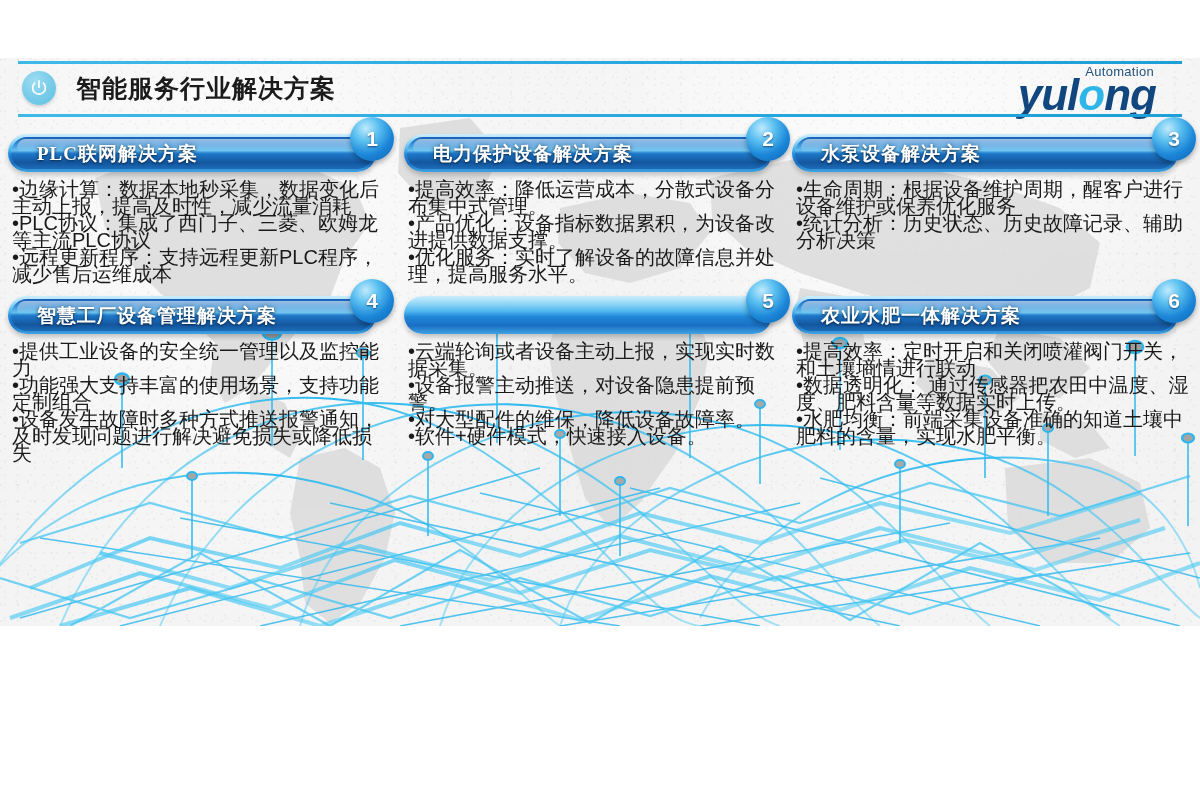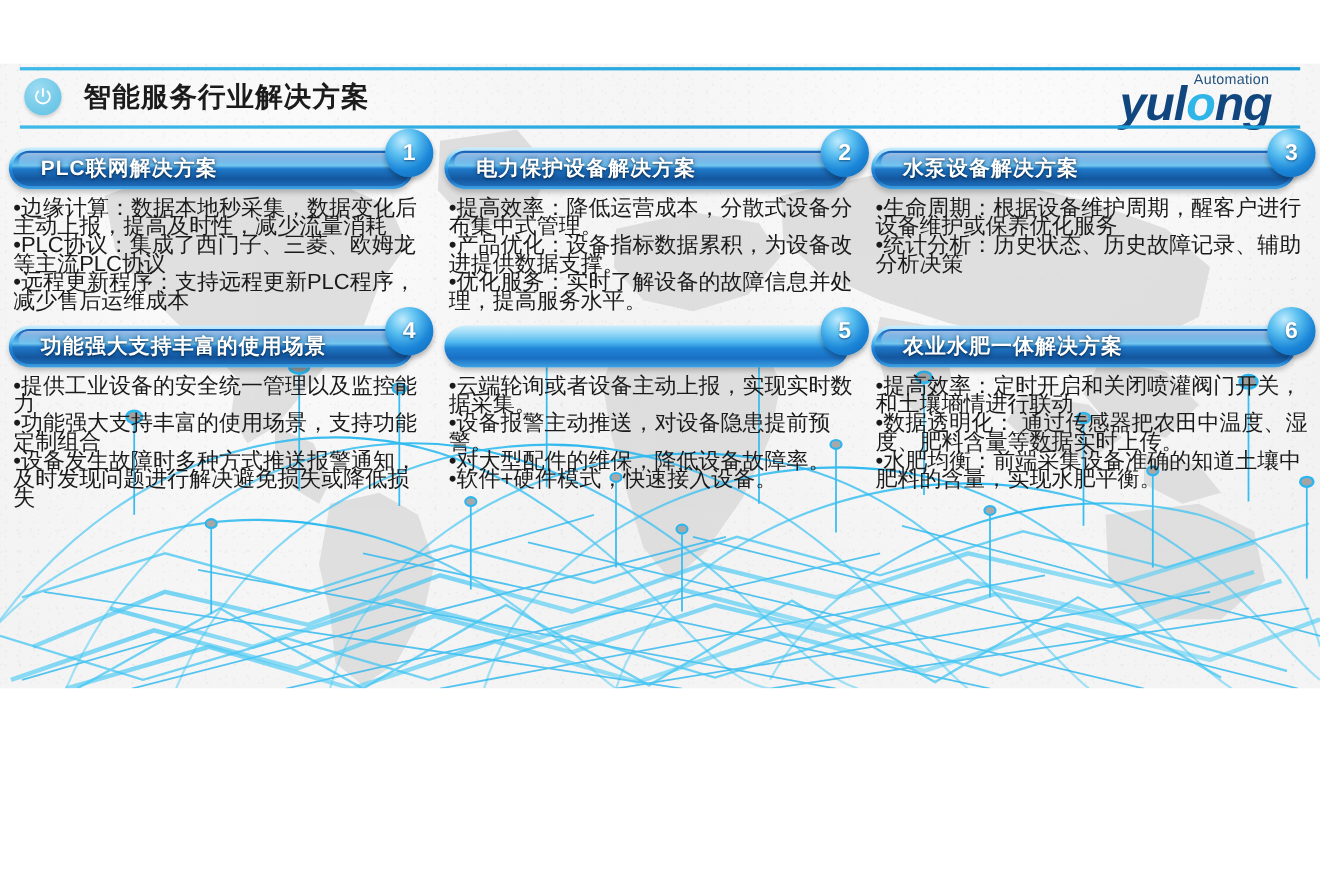--- a/index.html
+++ b/index.html
@@ -186,20 +186,21 @@
     right: 48px;
     height: 50px;
     line-height: 33px;
     font-size: 19px;
     font-weight: bold;
     color: #ffffff;
     text-shadow: 0 1px 2px rgba(0,0,0,0.55), 0 0 5px rgba(0,60,120,0.65);
     letter-spacing: 1px;
     white-space: nowrap;
     z-index: 2;
+    font-family: Liberation Serif, serif;
   }
 
   
   .badge {
     position: absolute;
     right: -18px; top: -17px;
     width: 44px; height: 44px;
     border-radius: 50%;
     background: radial-gradient(circle at 36% 26%, #bfeafd 0%, #5bc0f0 30%, #1b86d8 62%, #0f63b0 100%);
     box-shadow: 0 3px 5px rgba(0,0,0,0.3);
@@ -430,21 +431,21 @@
       </div>
       <div class="card-body">
         <p>•生命周期：根据设备维护周期，醒客户进行设备维护或保养优化服务</p>
         <p>•统计分析：历史状态、历史故障记录、辅助分析决策</p>
       </div>
     </div>
 
     <div class="card c4">
       <div class="pill">
         <div class="pill-inner">
-          <div class="pill-label">功能强大支持丰富的使用场景</div>
+          <div class="pill-label">智慧工厂设备管理解决方案</div>
         </div>
         <div class="badge">
           <span>4</span>
         </div>
       </div>
       <div class="card-body">
         <p>•提供工业设备的安全统一管理以及监控能力</p>
         <p>•功能强大支持丰富的使用场景，支持功能定制组合</p>
         <p>•设备发生故障时多种方式推送报警通知，及时发现问题进行解决避免损失或降低损失</p>
       </div>

